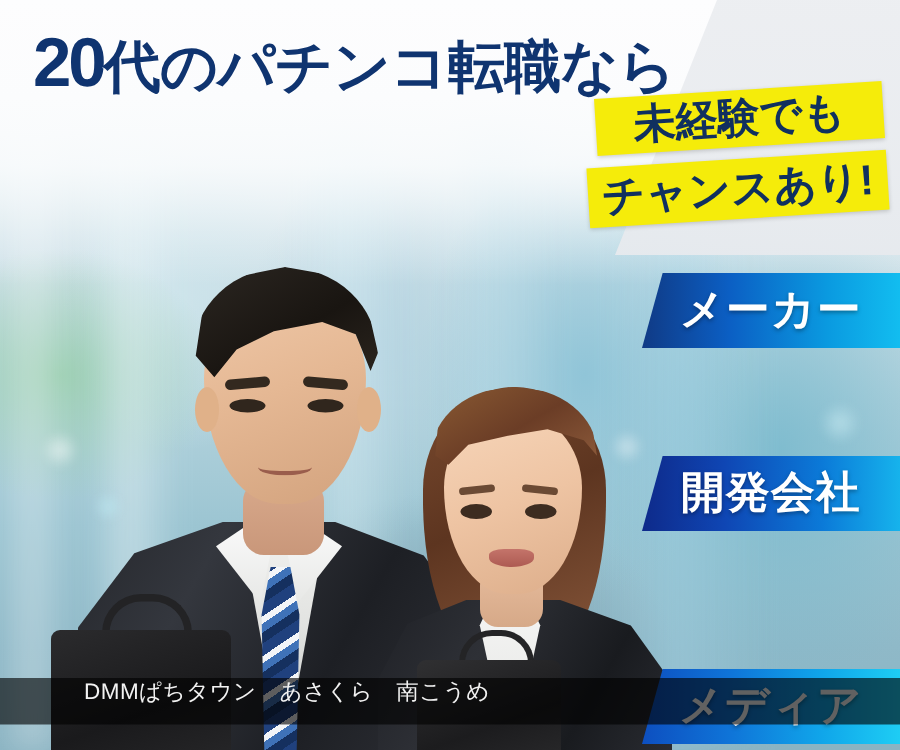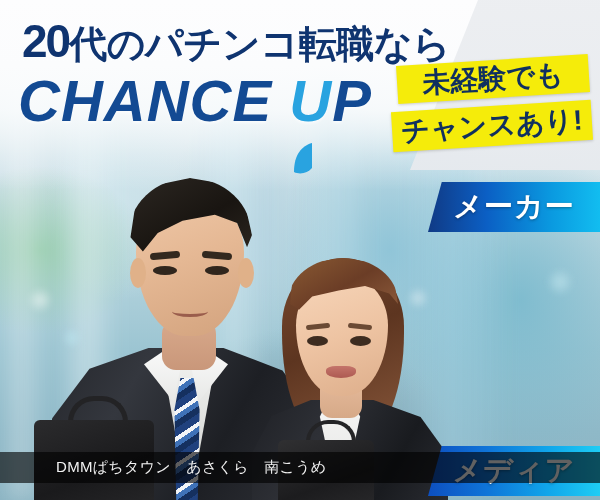--- a/index.html
+++ b/index.html
@@ -349,21 +349,20 @@
   .cat-3 { top: 365px; background: linear-gradient(90deg, #5e16d6 0%, #7a22e4 24%, #4a4ae0 62%, #2c86e6 100%); }
   .cat-4 { top: 446px; background: linear-gradient(90deg, #0d4fc0 0%, #0f74d8 34%, #10a6ea 70%, #1ecdf4 100%); }
 
   
   .credit-bar {
     position: absolute;
     left: 0; top: 452px;
     width: 600px; height: 31px;
     background: rgba(0,0,0,0.62);
     display: flex;
-    align-items: center;
   }
   .credit-text {
     color: #f2f2f2;
     font-size: 15px;
     font-weight: 400;
     letter-spacing: 0.3px;
     padding-left: 56px;
     white-space: pre;
   }
 </style>
@@ -410,30 +409,25 @@
     <div class="man-bag-handle"></div>
     <div class="man-bag"></div>
     <div class="woman-bag-handle"></div>
     <div class="woman-bag"></div>
   </div>
 
   <div class="headline">
     <span class="num">20</span><span>代のパチンコ転職なら</span>
   </div>
 
-  <div class="logo">
-    <span>CHANCE </span><span class="u-mark">U</span><span>P</span>
-    <svg class="swoosh" viewBox="0 0 26 34">
-      <path d="M4 30 C 4 12, 12 4, 22 1 L 22 26 C 18 31, 10 33, 4 30 Z" fill="#29a3e0"></path>
-    </svg>
-  </div>
 
   <div class="badge badge-1">未経験でも</div>
   <div class="badge badge-2">チャンスあり!</div>
 
   <div class="cat-btn cat-0">メーカー</div>
+  <div class="cat-btn cat-2">開発会社</div>
   <div class="cat-btn cat-4">メディア</div>
 
   <div class="credit-bar">
     <span class="credit-text">DMMぱちタウン　あさくら　南こうめ</span>
   </div>
 
 </div>
 
 </body></html>

